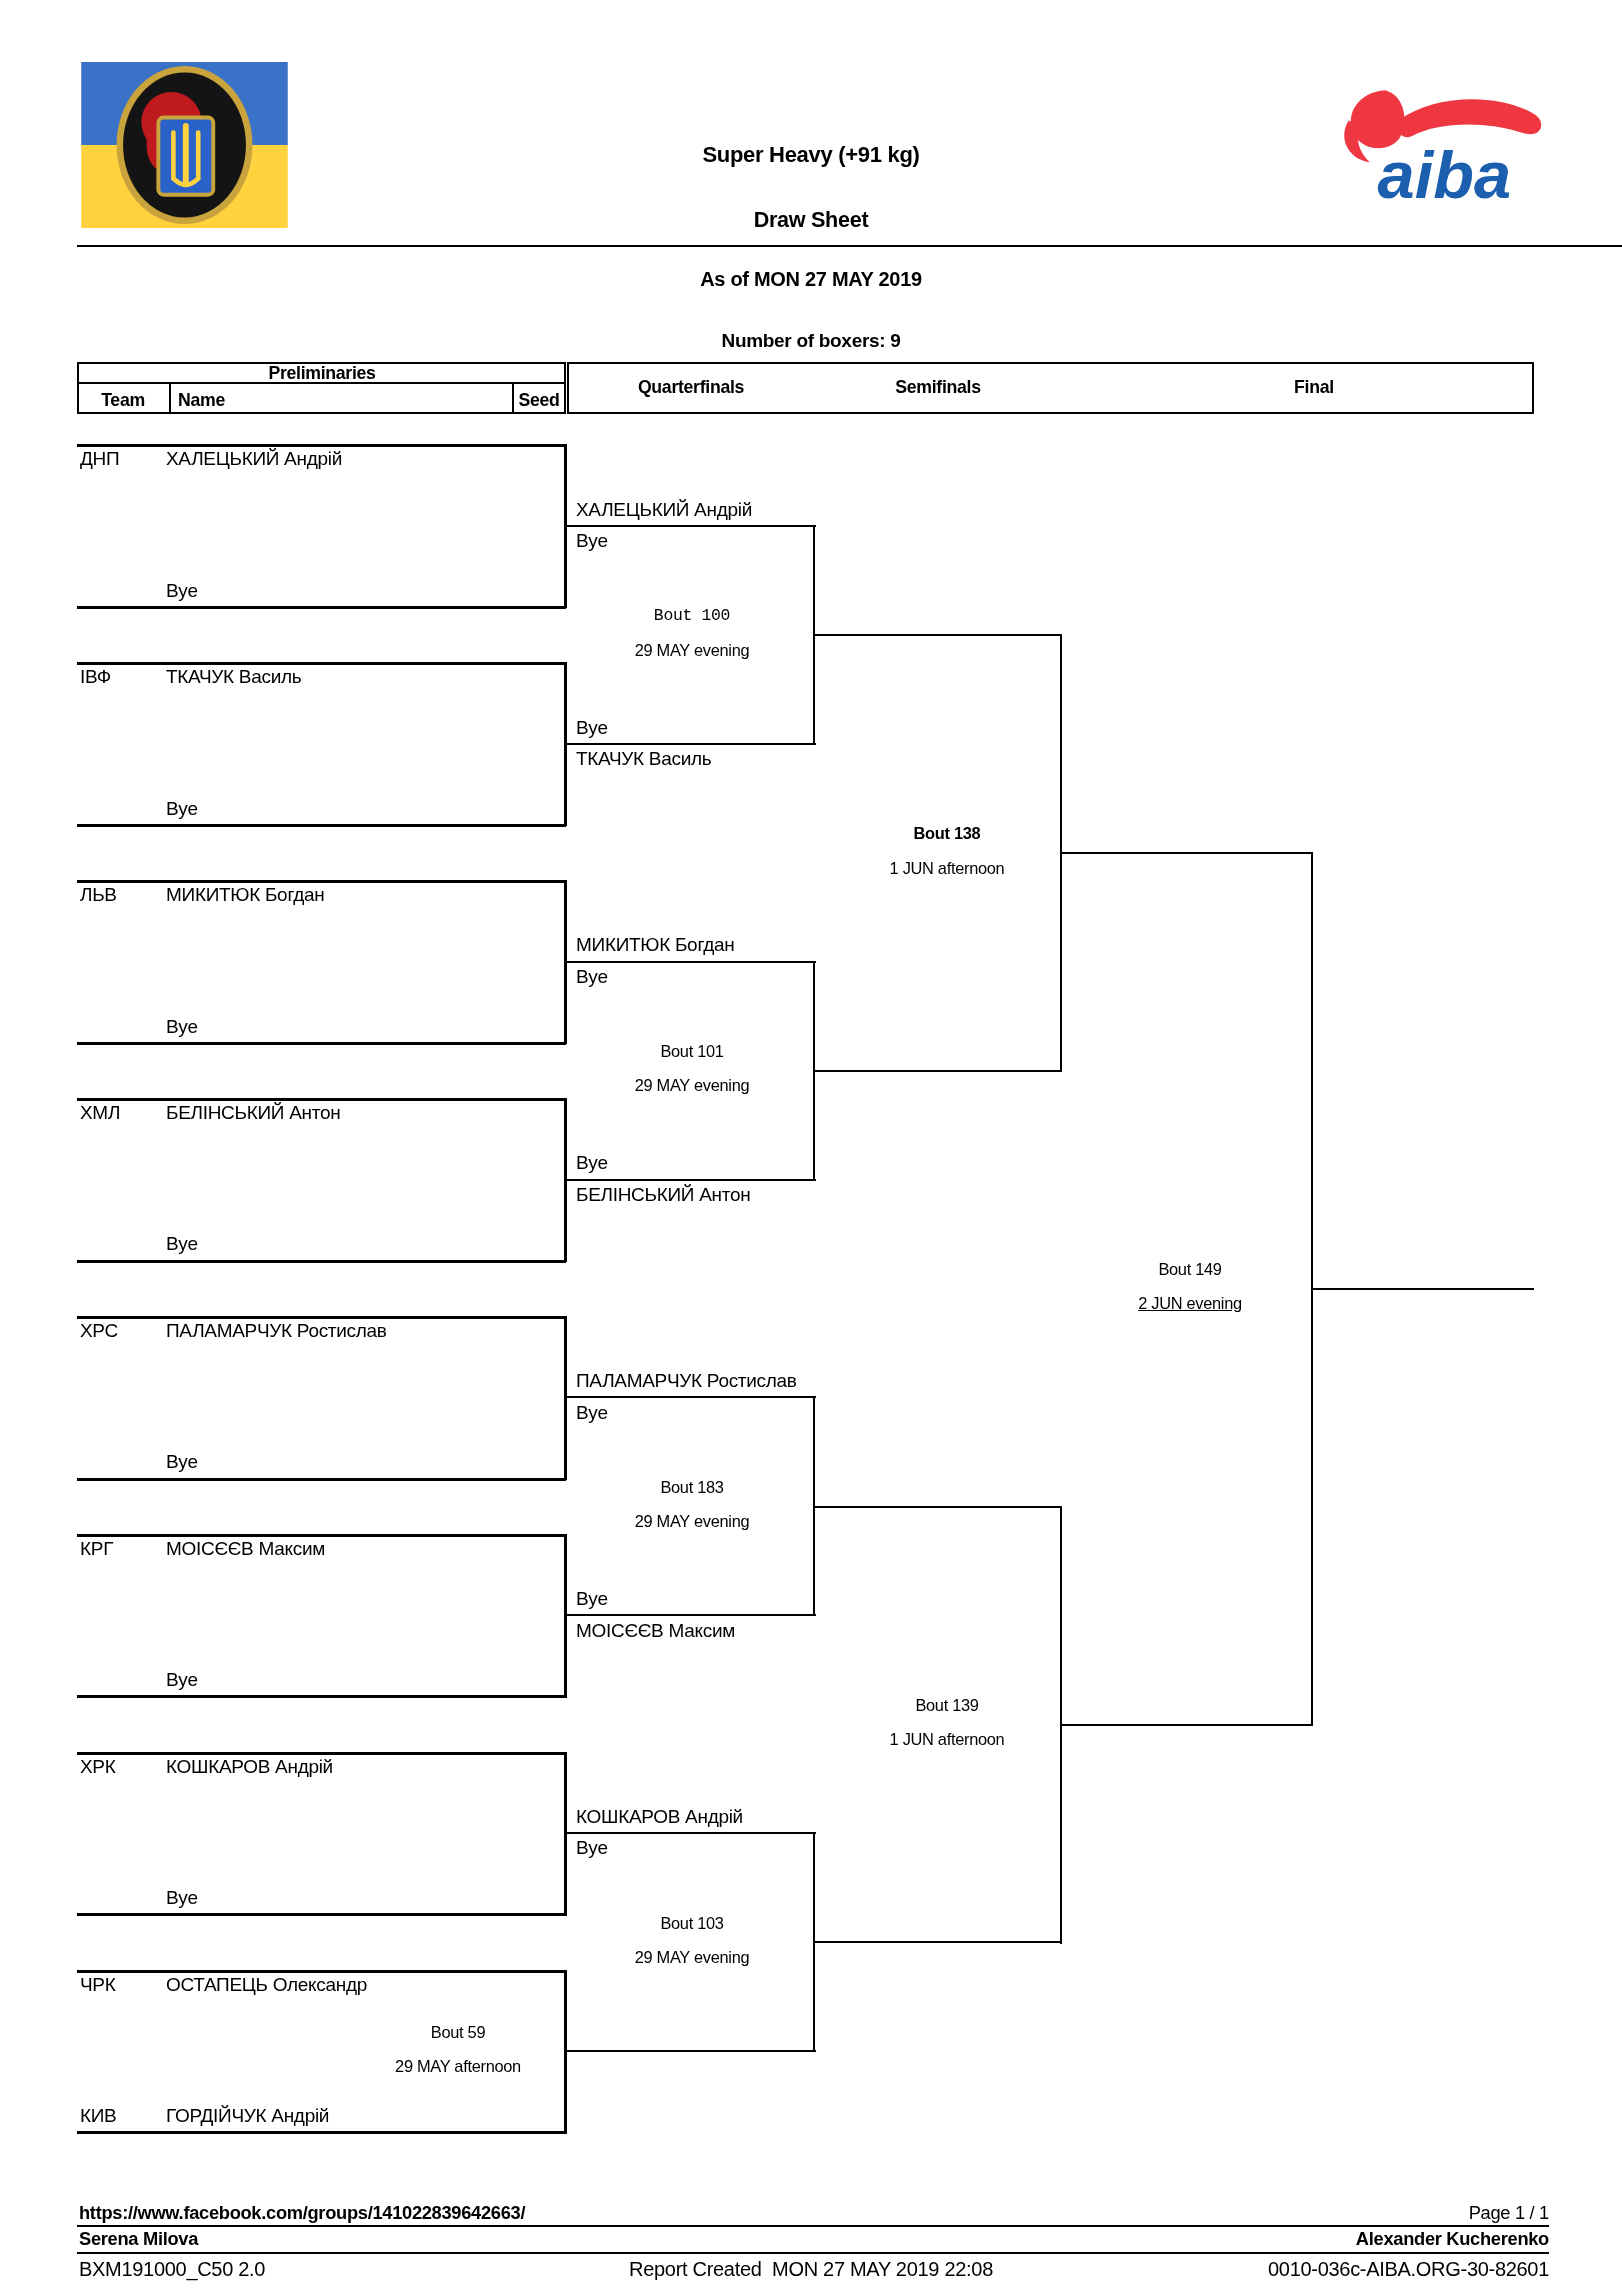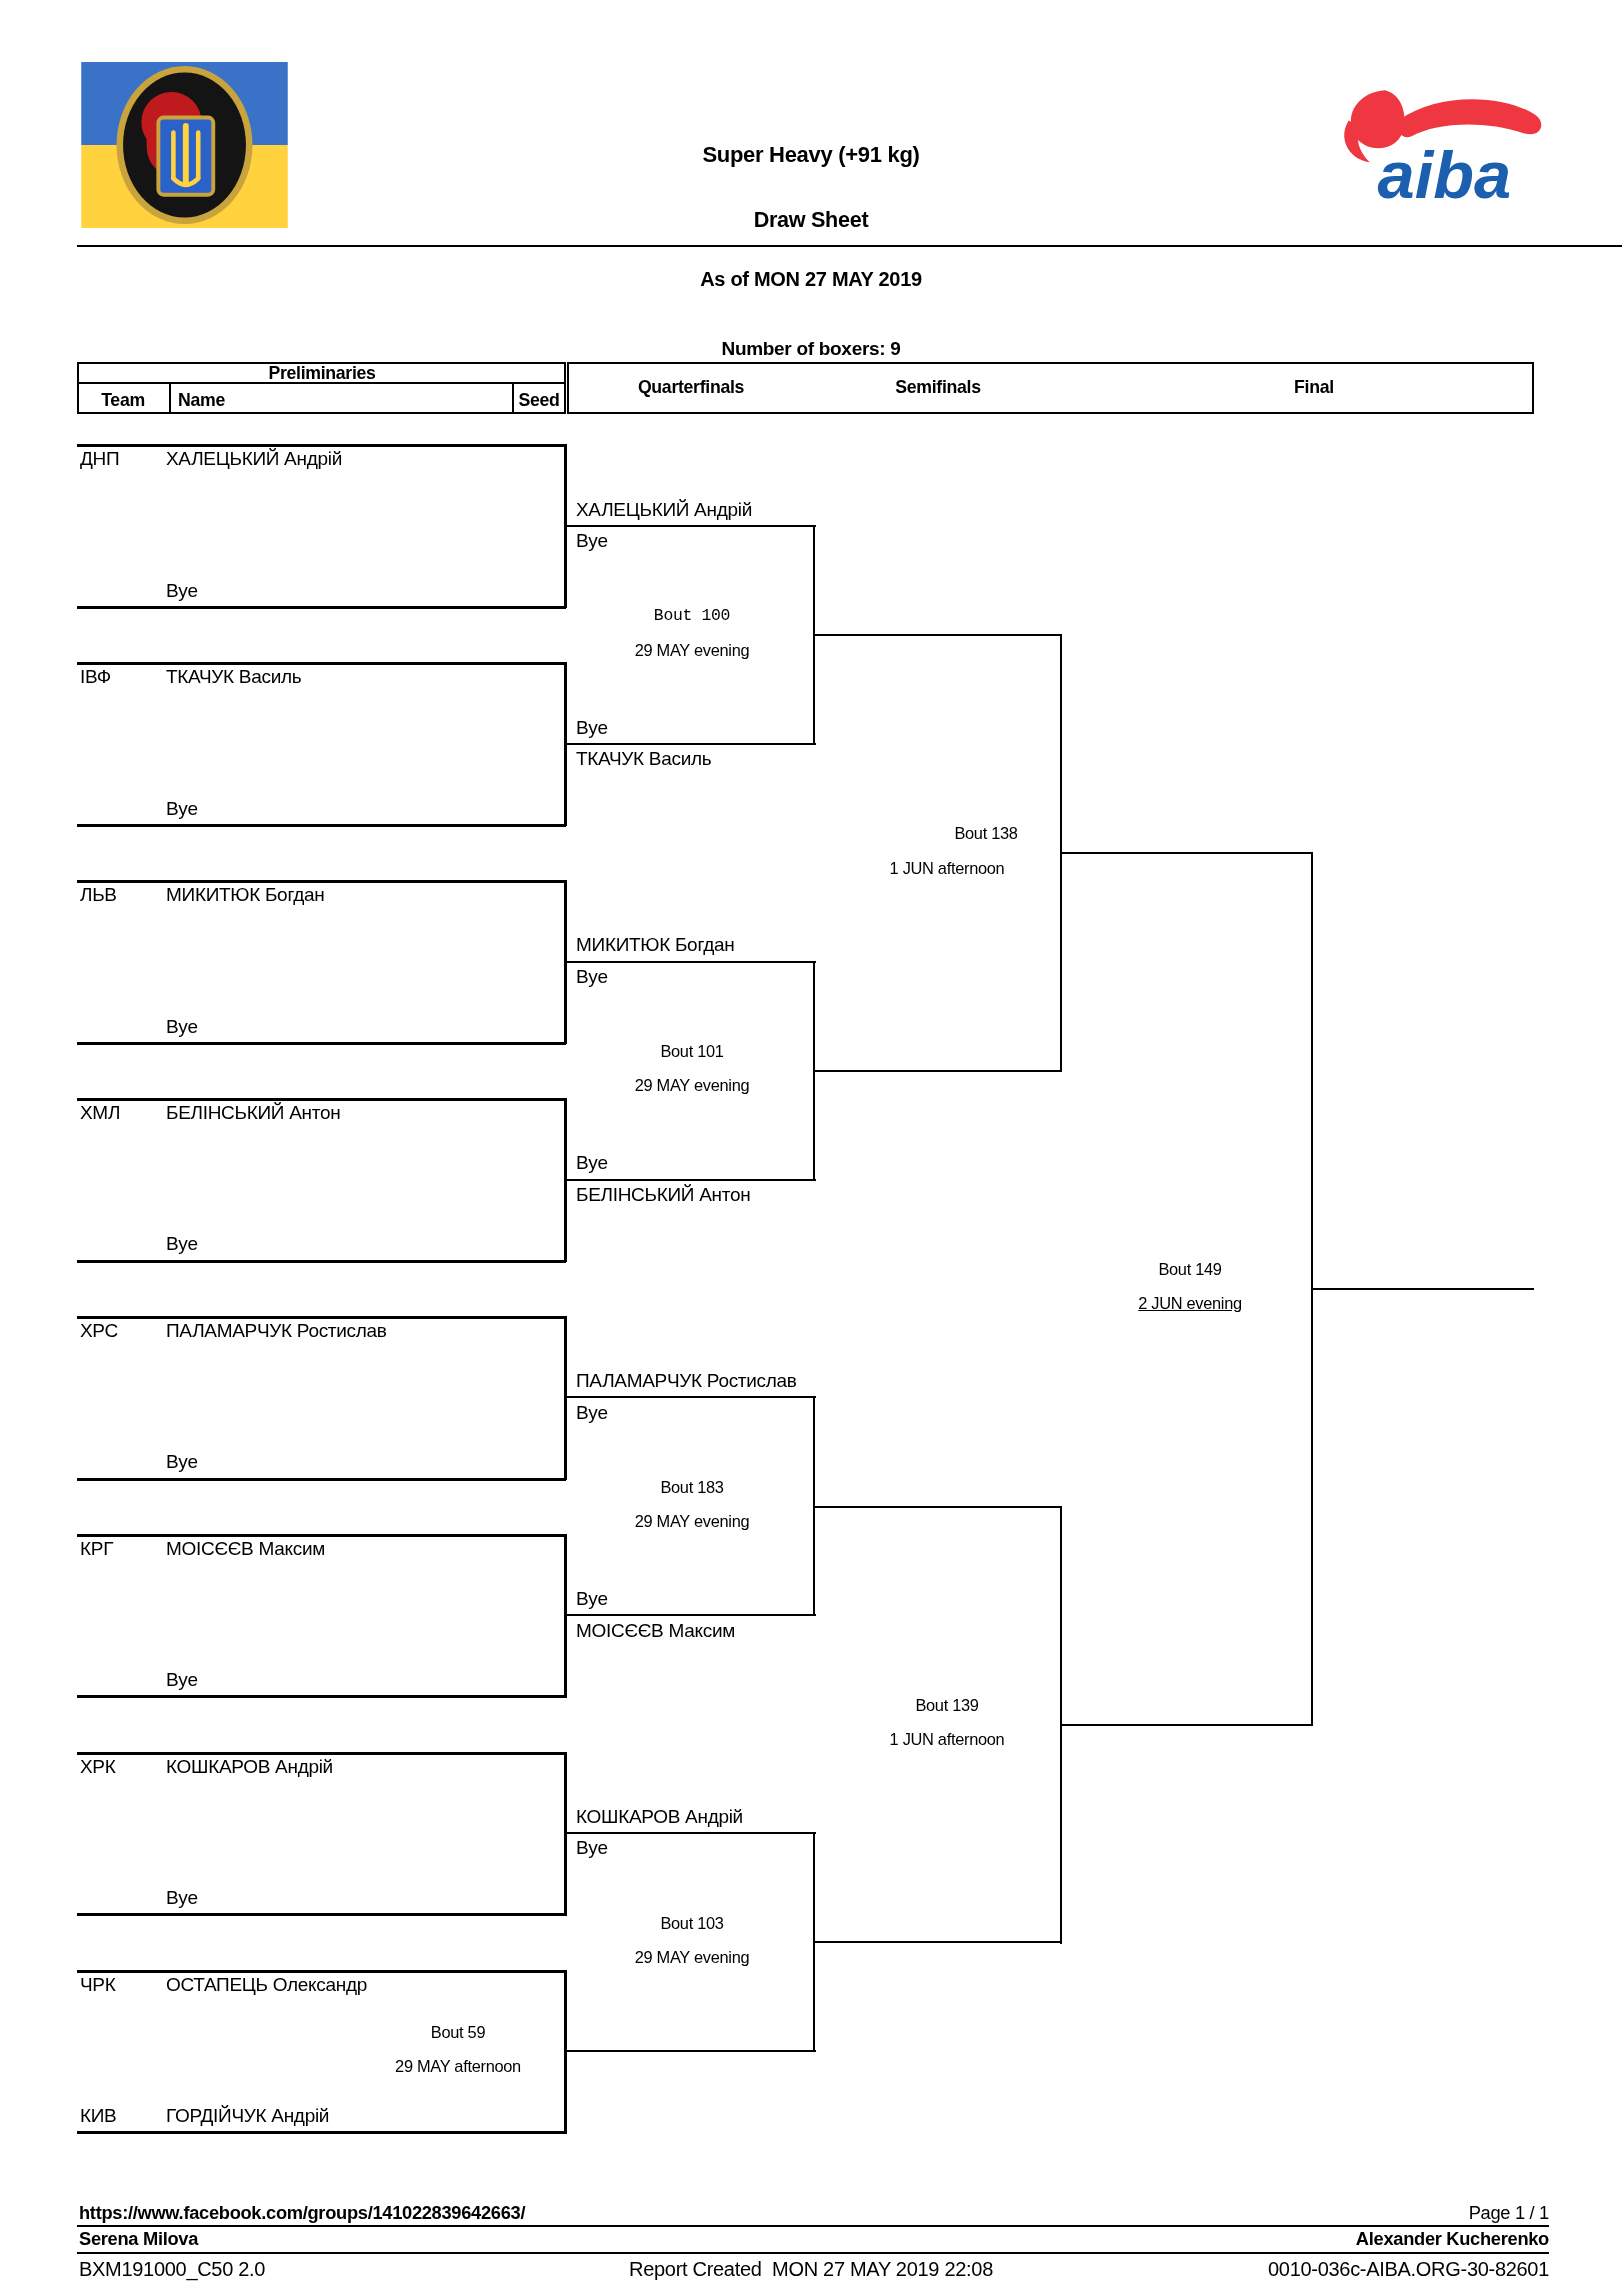--- a/index.html
+++ b/index.html
@@ -44,21 +44,21 @@
       <path d="M44,60 C28,84 40,118 76,124 C58,106 54,88 62,70 Z" fill="#ee3740"></path>
       <path d="M120,60 C180,16 282,20 330,52 C346,64 338,88 310,79 C252,60 180,62 140,84 C126,91 113,75 120,60 Z" fill="#ee3740"></path>
       <text x="88" y="178" font-family="Liberation Sans, sans-serif" font-size="102" font-weight="bold" font-style="italic" fill="#1c5fae">aiba</text>
     </svg>
   </div>
 
   <div class="t b ctr" style="left:811px;top:143px;font-size:22px;">Super Heavy (+91 kg)</div>
   <div class="t b ctr" style="left:811px;top:208px;font-size:21.6px;">Draw Sheet</div>
   <div class="hl" style="left:77px;top:245px;width:1545px;"></div>
   <div class="t b ctr" style="left:811px;top:268px;font-size:20px;">As of MON 27 MAY 2019</div>
-  <div class="t b ctr" style="left:811px;top:338px;">Number of boxers: 9</div>
+  <div class="t b ctr" style="left:811px;top:330px;">Number of boxers: 9</div>
 
   <div class="box" style="left:77px;top:362px;width:489px;height:52px;"></div>
   <div class="hl" style="left:77px;top:382px;width:489px;"></div>
   <div class="vl" style="left:169px;top:382px;height:32px;"></div>
   <div class="vl" style="left:512px;top:382px;height:32px;"></div>
   <div class="t b ctr" style="left:322px;top:364px;font-size:17.7px;">Preliminaries</div>
   <div class="t b ctr" style="left:123px;top:391px;font-size:17.7px;">Team</div>
   <div class="t b" style="left:178px;top:391px;font-size:17.7px;">Name</div>
   <div class="t b ctr" style="left:539px;top:391px;font-size:17.7px;">Seed</div>
 
@@ -177,21 +177,21 @@
 
   <div class="t sm ctr" style="left:692px;top:607px;font-family:Liberation Mono, monospace;">Bout 100</div>
   <div class="t sm ctr" style="left:692px;top:641px;">29 MAY evening</div>
   <div class="t sm ctr" style="left:692px;top:1042px;">Bout 101</div>
   <div class="t sm ctr" style="left:692px;top:1076px;">29 MAY evening</div>
   <div class="t sm ctr" style="left:692px;top:1478px;">Bout 183</div>
   <div class="t sm ctr" style="left:692px;top:1512px;">29 MAY evening</div>
   <div class="t sm ctr" style="left:692px;top:1914px;">Bout 103</div>
   <div class="t sm ctr" style="left:692px;top:1948px;">29 MAY evening</div>
 
-  <div class="t sm ctr" style="left:986px;top:824px;">Bout 138</div>
+  <div class="t sm ctr" style="left:947px;top:824px;font-weight:bold;">Bout 138</div>
   <div class="t sm ctr" style="left:947px;top:859px;">1 JUN afternoon</div>
   <div class="t sm ctr" style="left:947px;top:1696px;">Bout 139</div>
   <div class="t sm ctr" style="left:947px;top:1730px;">1 JUN afternoon</div>
 
   <div class="t sm ctr" style="left:1190px;top:1260px;">Bout 149</div>
   <div class="t sm ctr" style="left:1190px;top:1294px;text-decoration:underline;">2 JUN evening</div>
 
   <div class="t b" style="left:79px;top:2203px;font-size:18.3px;">https://www.facebook.com/groups/141022839642663/</div>
   <div class="t" style="right:73px;top:2203px;font-size:18.3px;">Page 1 / 1</div>
   <div class="hl" style="left:77px;top:2225px;width:1472px;"></div>

